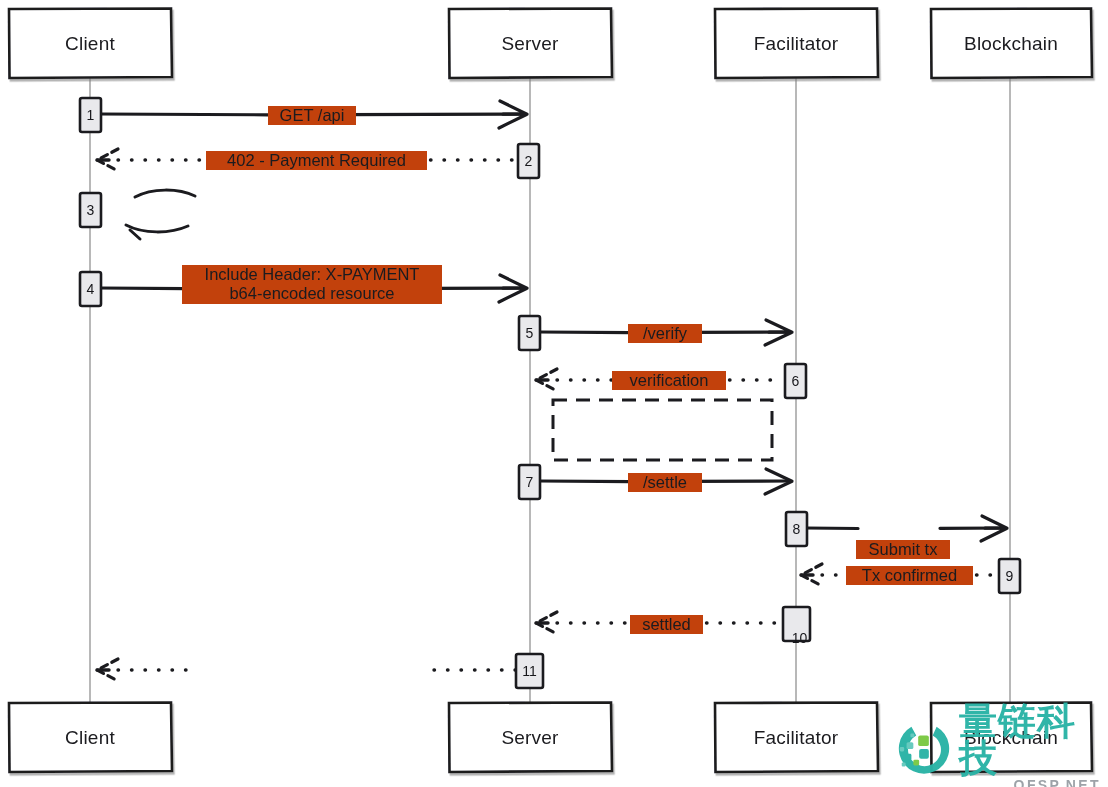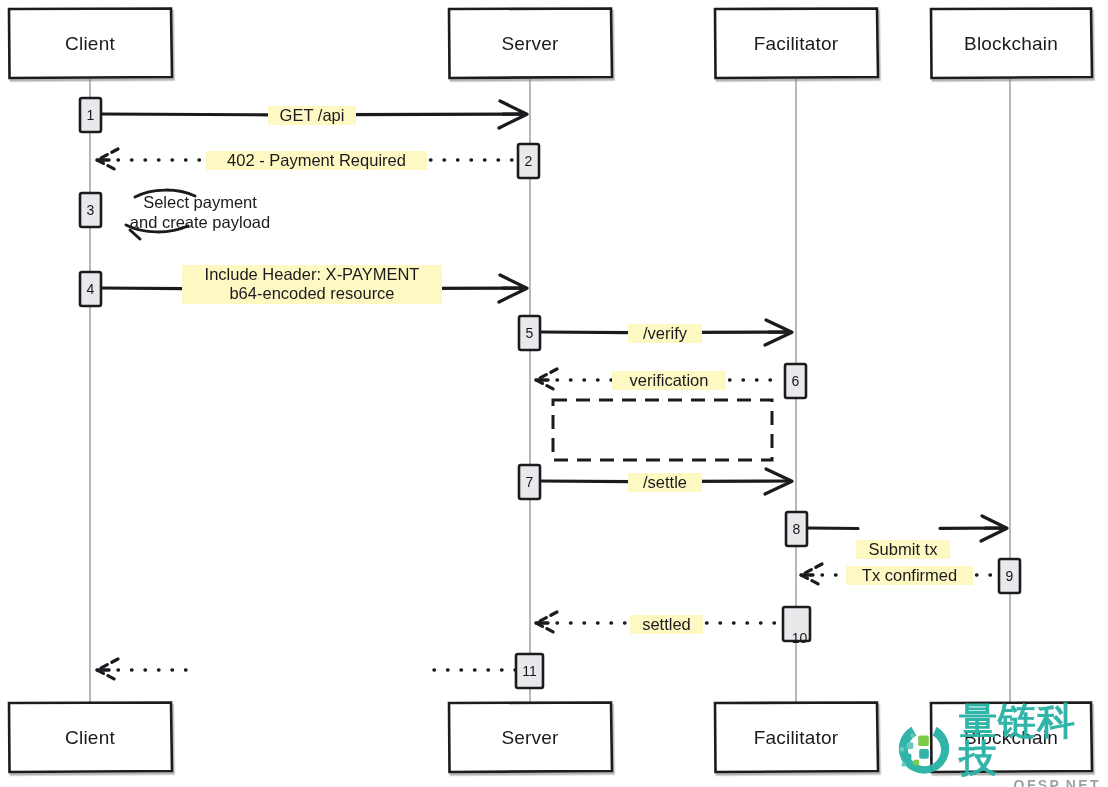--- a/index.html
+++ b/index.html
@@ -42,21 +42,21 @@
     line-height: 1;
   }
   .msg-label {
     position: absolute;
     text-align: center;
     font-size: 16.5px;
     color: #1b1b1f;
     font-family: "Liberation Sans", "DejaVu Sans", sans-serif;
     line-height: 1.18;
     white-space: pre;
-    background: #fef9c3;
+    background: #c2410c;
     padding: 0 4px;
   }
   .note-label {
     position: absolute;
     text-align: center;
     font-size: 16.5px;
     color: #1b1b1f;
     font-family: "Liberation Sans", "DejaVu Sans", sans-serif;
     line-height: 1.22;
     white-space: pre;
@@ -228,22 +228,20 @@
   <div class="actor-label" style="left:714px;top:33px; width:164px;">Facilitator</div>
   <div class="actor-label" style="left:930px;top:33px; width:162px;">Blockchain</div>
 
   <div class="actor-label" style="left:8px;  top:727px; width:164px;">Client</div>
   <div class="actor-label" style="left:448px;top:727px; width:164px;">Server</div>
   <div class="actor-label" style="left:714px;top:727px; width:164px;">Facilitator</div>
   <div class="actor-label" style="left:930px;top:727px; width:162px;">Blockchain</div>
 
   <div class="msg-label" style="left:268px; top:106px;  width:80px;">GET /api</div>
   <div class="msg-label" style="left:206px; top:151px;  width:213px;">402 - Payment Required</div>
-  <div class="note-label" style="left:110px; top:192px;  width:180px;">Select payment
-and create payload</div>
   <div class="msg-label" style="left:182px; top:265px;  width:252px;">Include Header: X-PAYMENT
 b64-encoded resource</div>
   <div class="msg-label" style="left:628px; top:324px;  width:66px;">/verify</div>
   <div class="msg-label" style="left:612px; top:371px;  width:106px;">verification</div>
   <div class="msg-label" style="left:628px; top:473px;  width:66px;">/settle</div>
   <div class="msg-label" style="left:856px; top:520px;  width:86px;margin-top:20px;">Submit tx</div>
   <div class="msg-label" style="left:846px; top:566px;  width:119px;">Tx confirmed</div>
   <div class="msg-label" style="left:630px; top:615px;  width:65px;">settled</div>
 
 

